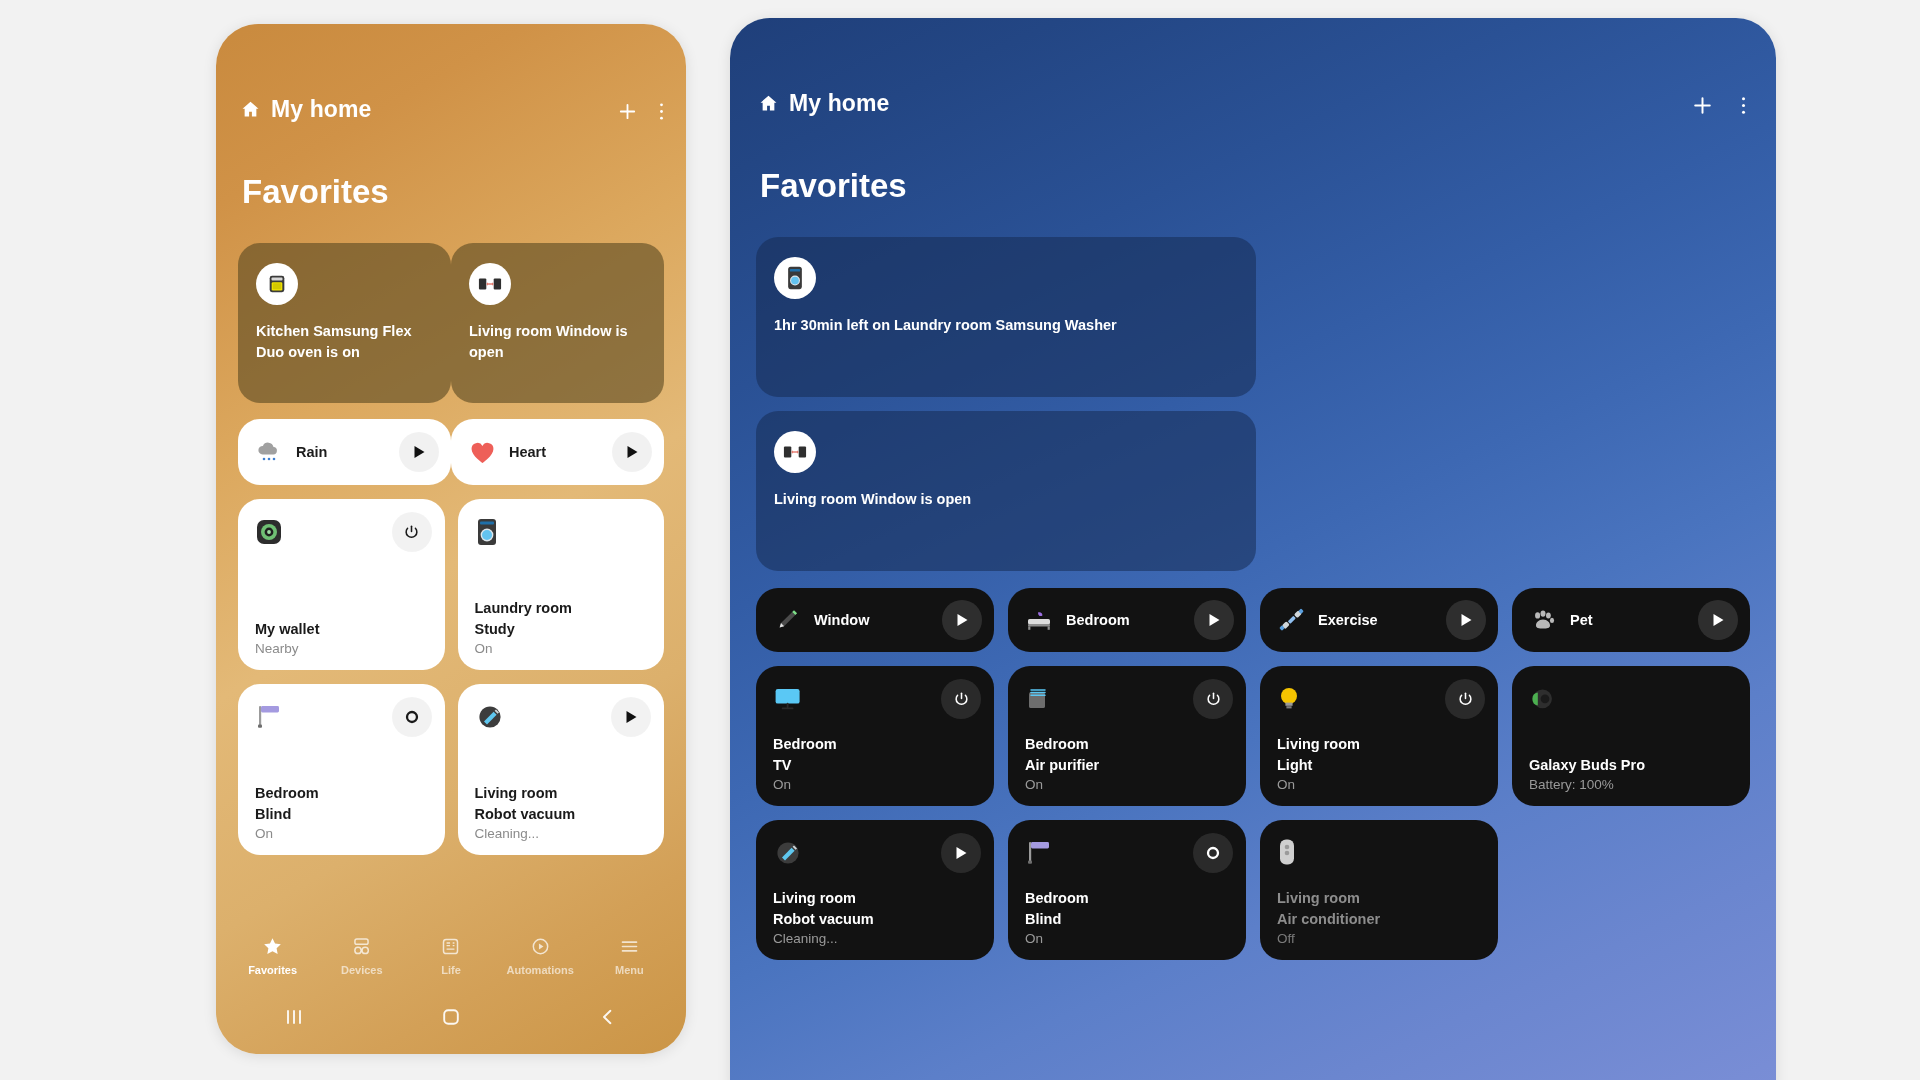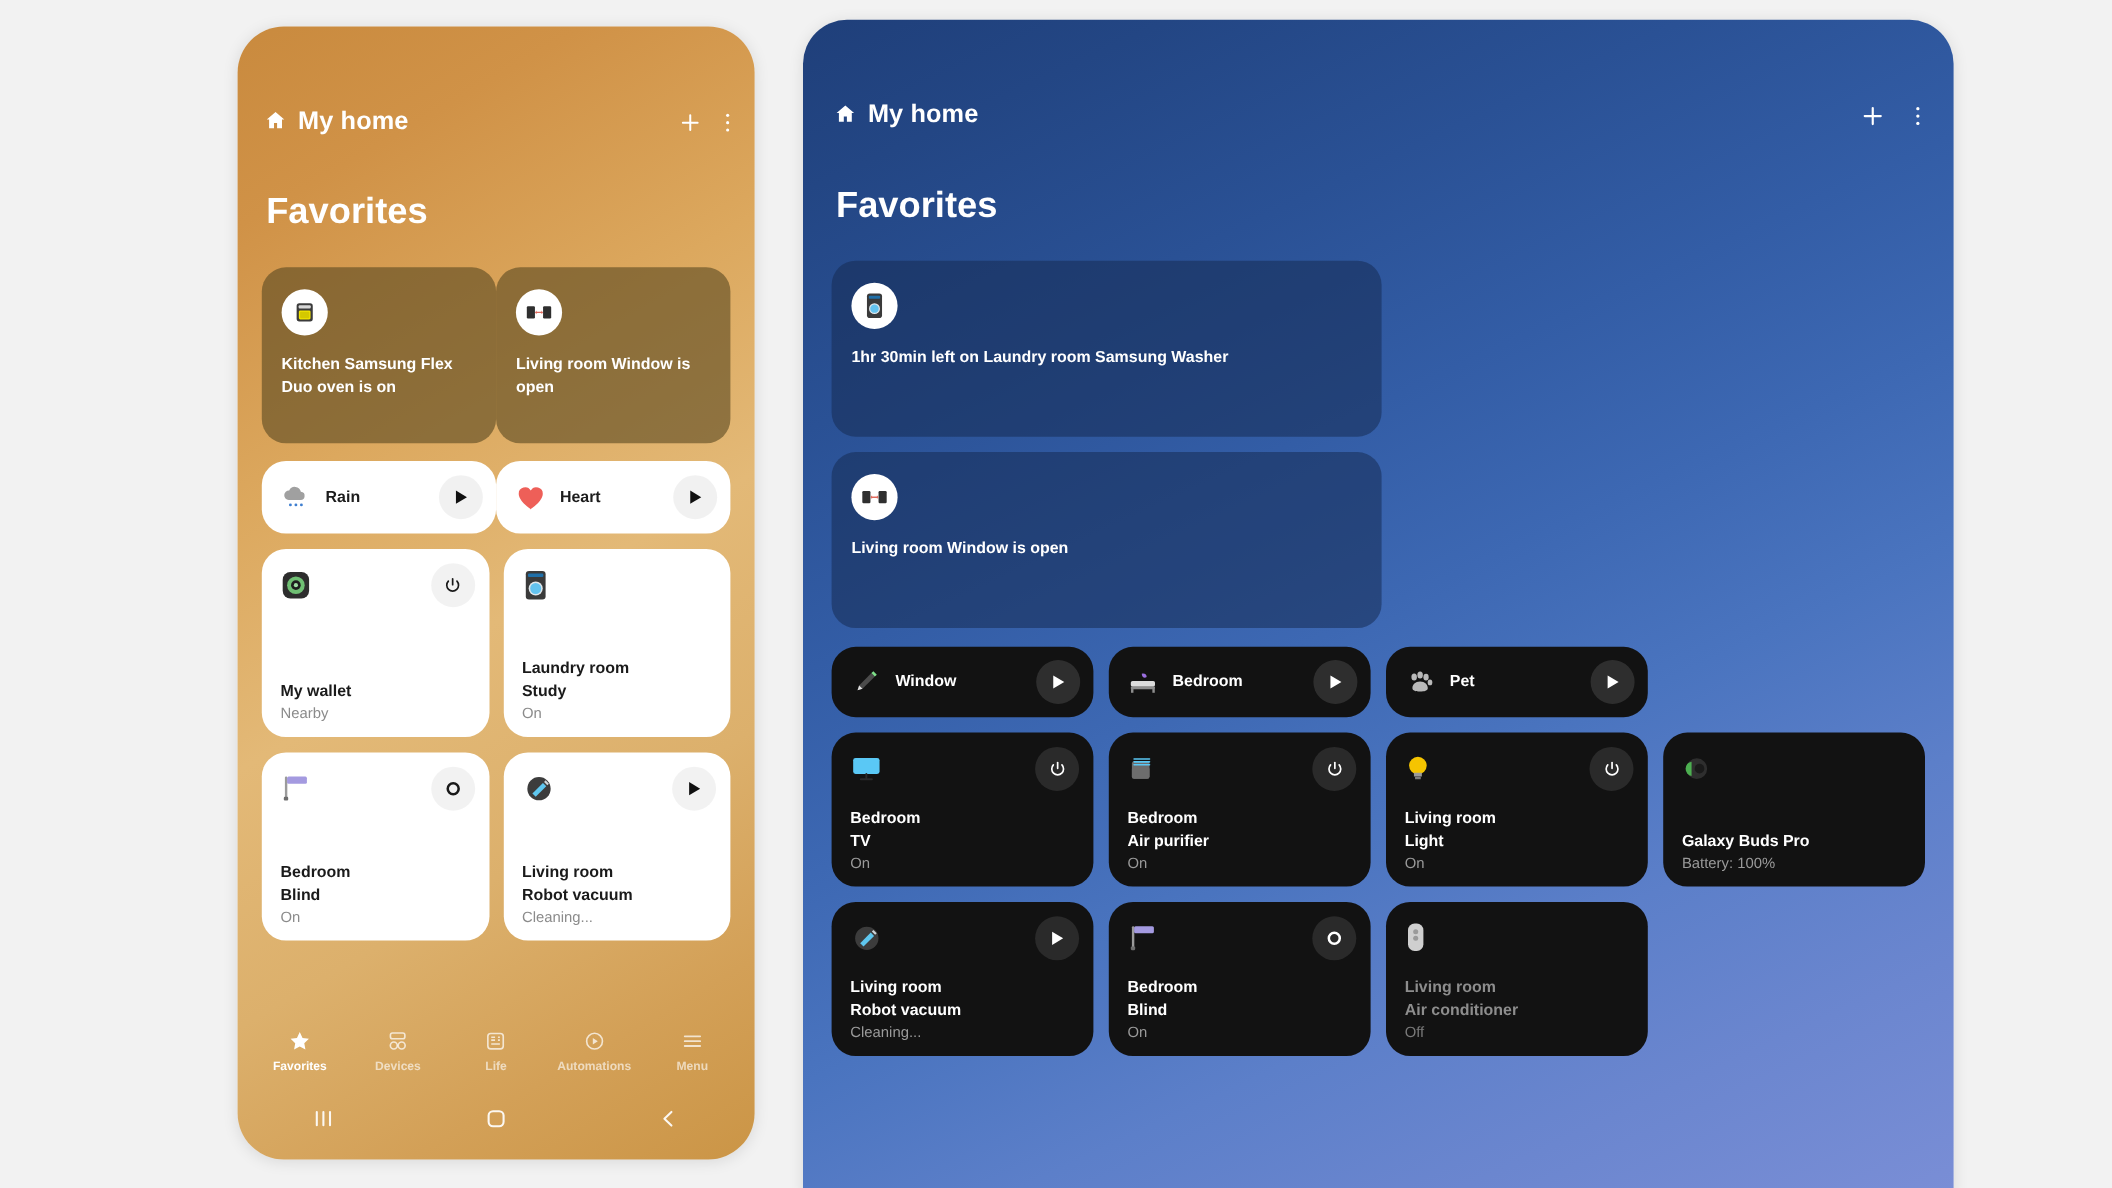--- a/index.html
+++ b/index.html
@@ -510,20 +510,37 @@
           </span>
           <span class="pill-label">Bedroom</span>
           <span class="play-circle">
             <svg width="13" height="14" viewBox="0 0 12 14" fill="#ffffff">
                 <path d="M1 1l10 6-10 6z"></path>
               </svg>
           </span>
         </div>
         <div class="pill dark">
           <span class="pill-ic">
+            <svg width="27" height="27" viewBox="0 0 27 27">
+              <rect x="10.2" y="11.4" width="8" height="3.6" rx="1" transform="rotate(-45 13.5 13.5)" fill="#8fbff0"></rect>
+              <rect x="4.2" y="16.2" width="6.4" height="5" rx="1.6" transform="rotate(-45 7 18)" fill="#cfd6da"></rect>
+              <rect x="16.6" y="5" width="6.4" height="5" rx="1.6" transform="rotate(-45 19.4 7.2)" fill="#cfd6da"></rect>
+              <rect x="2" y="19" width="4" height="4" rx="1.2" transform="rotate(-45 4 21)" fill="#5aa0e0"></rect>
+              <rect x="21" y="2.6" width="4" height="4" rx="1.2" transform="rotate(-45 22.6 4.4)" fill="#5aa0e0"></rect>
+            </svg>
+          </span>
+          <span class="pill-label">Exercise</span>
+          <span class="play-circle">
+            <svg width="13" height="14" viewBox="0 0 12 14" fill="#ffffff">
+                <path d="M1 1l10 6-10 6z"></path>
+              </svg>
+          </span>
+        </div>
+        <div class="pill dark">
+          <span class="pill-ic">
             <svg width="26" height="24" viewBox="0 0 26 24" fill="#b9b9b9">
               <ellipse cx="7.6" cy="7.4" rx="2.5" ry="3.2"></ellipse>
               <ellipse cx="13" cy="5.6" rx="2.5" ry="3.2"></ellipse>
               <ellipse cx="18.4" cy="7.6" rx="2.4" ry="3"></ellipse>
               <ellipse cx="22" cy="12.4" rx="2.1" ry="2.6"></ellipse>
               <path d="M13 11.6c4.4 0 7 3.2 7 5.8s-3 3.2-7 3.2-7-.6-7-3.2 2.6-5.8 7-5.8z"></path>
             </svg>
           </span>
           <span class="pill-label">Pet</span>
           <span class="play-circle">

